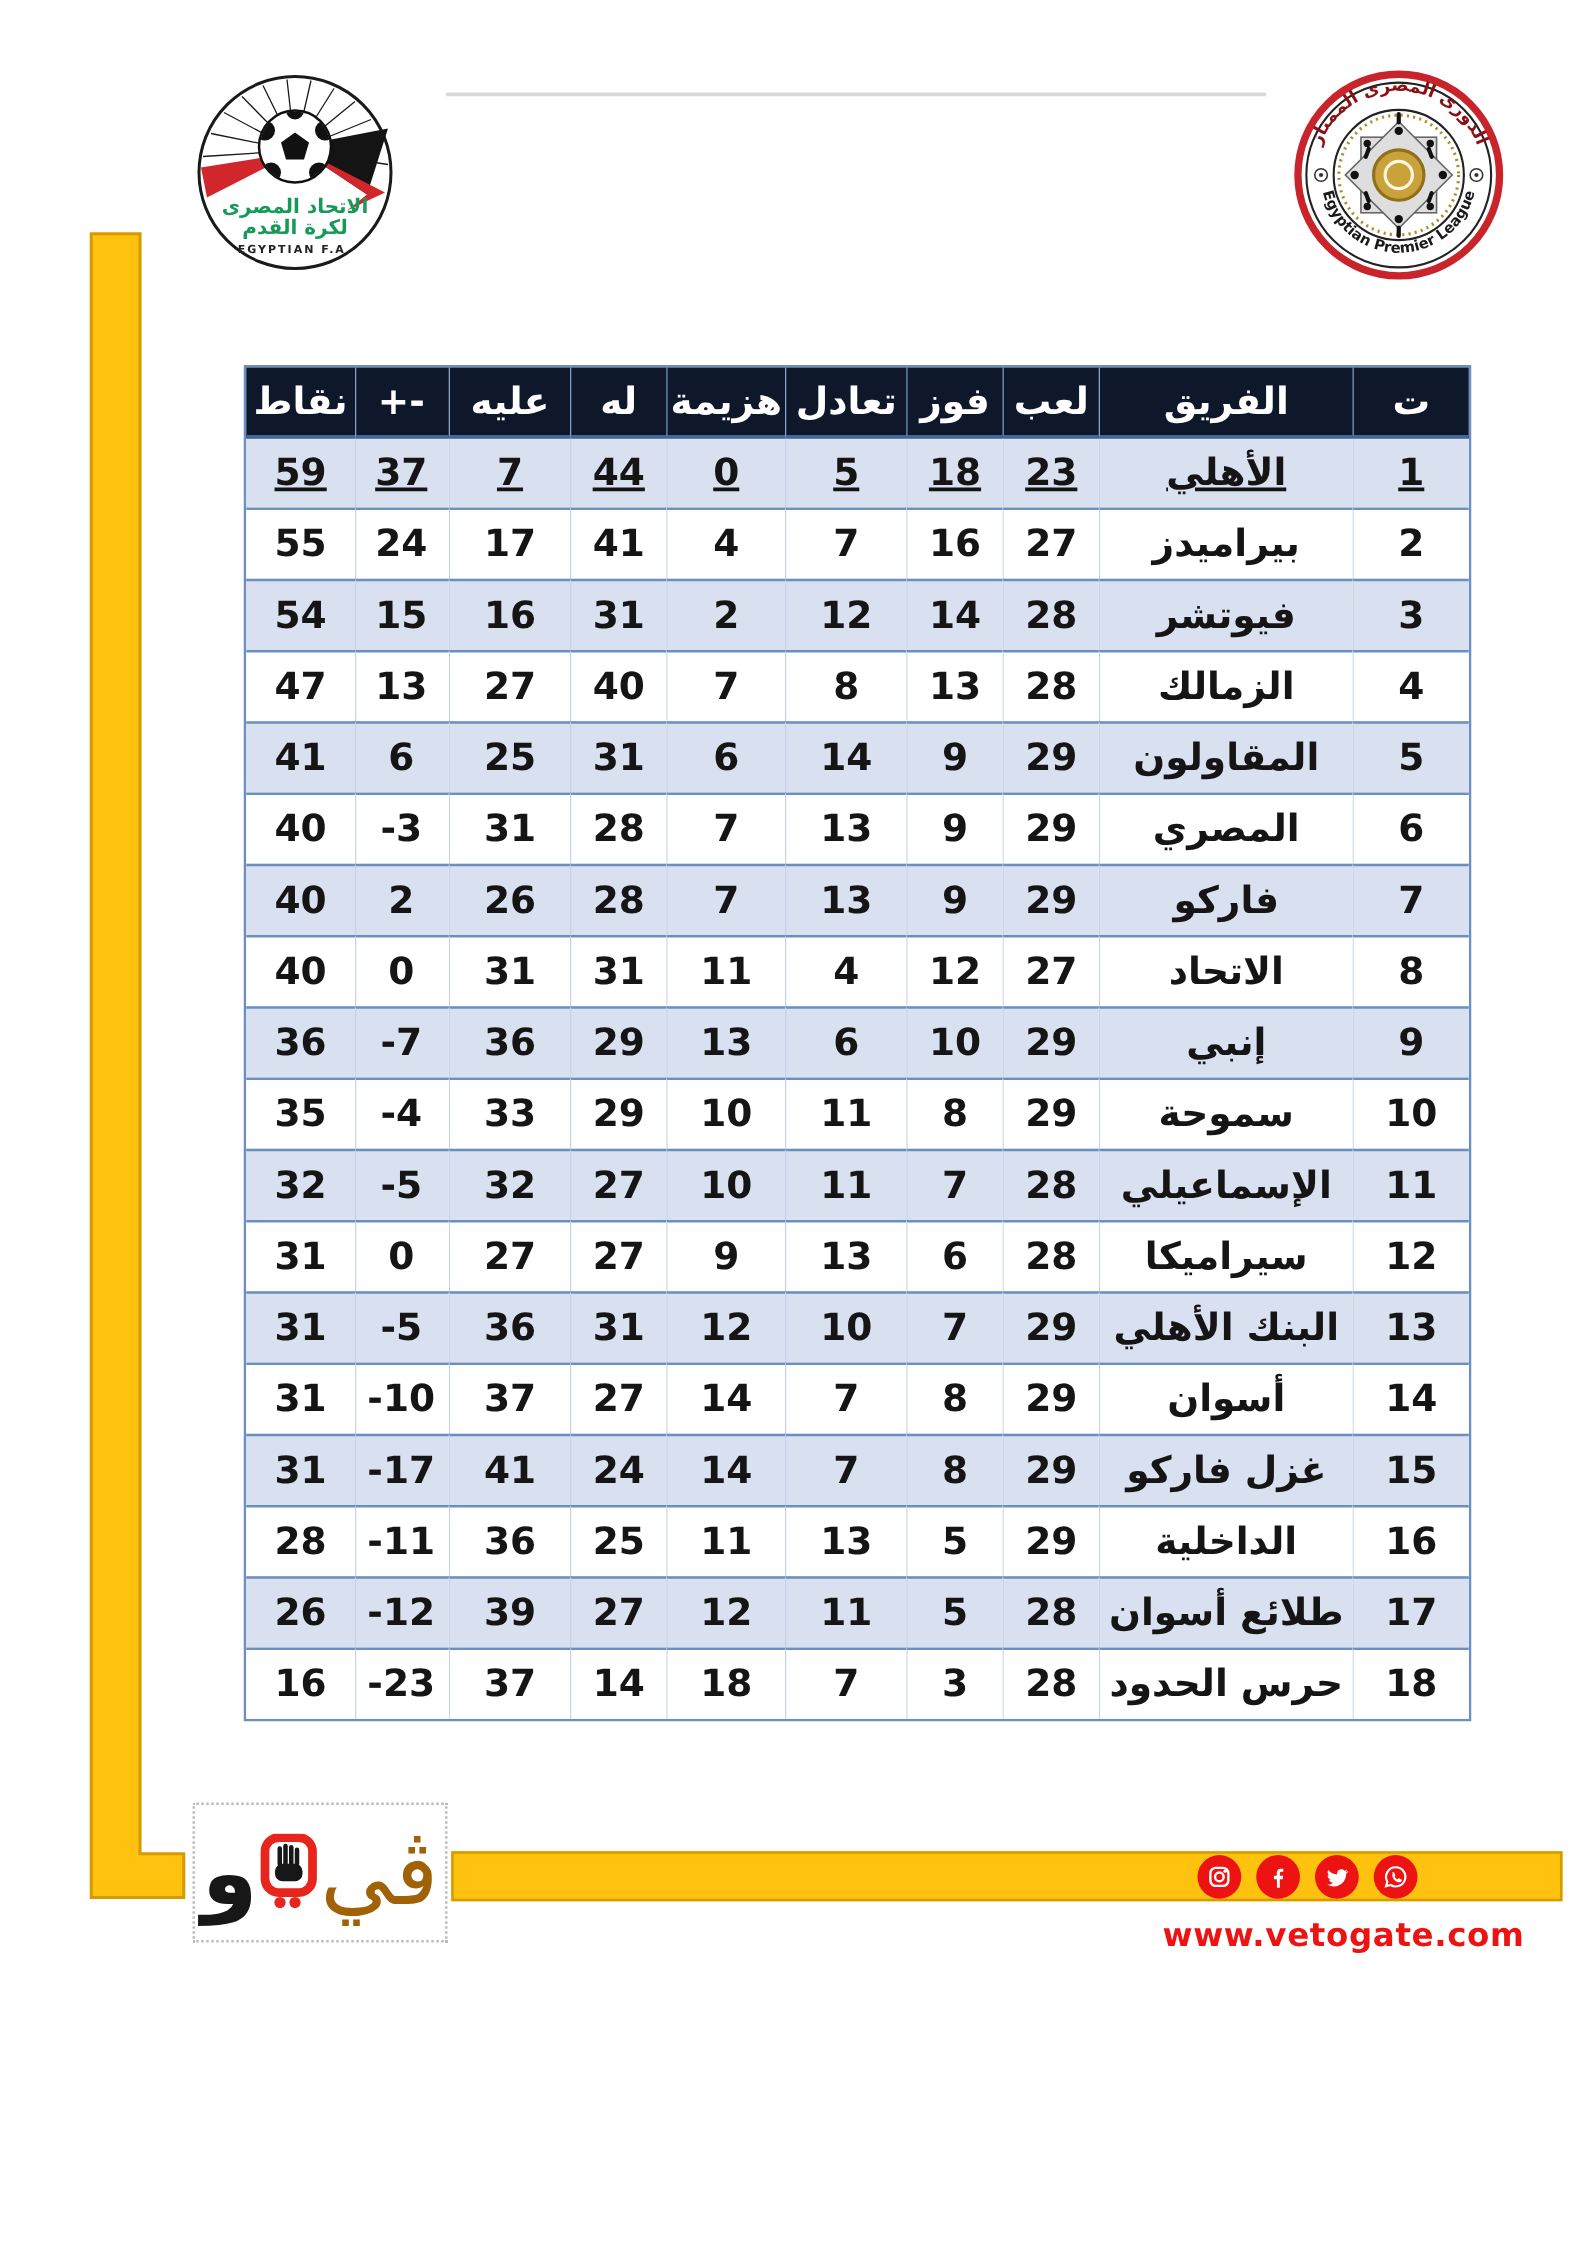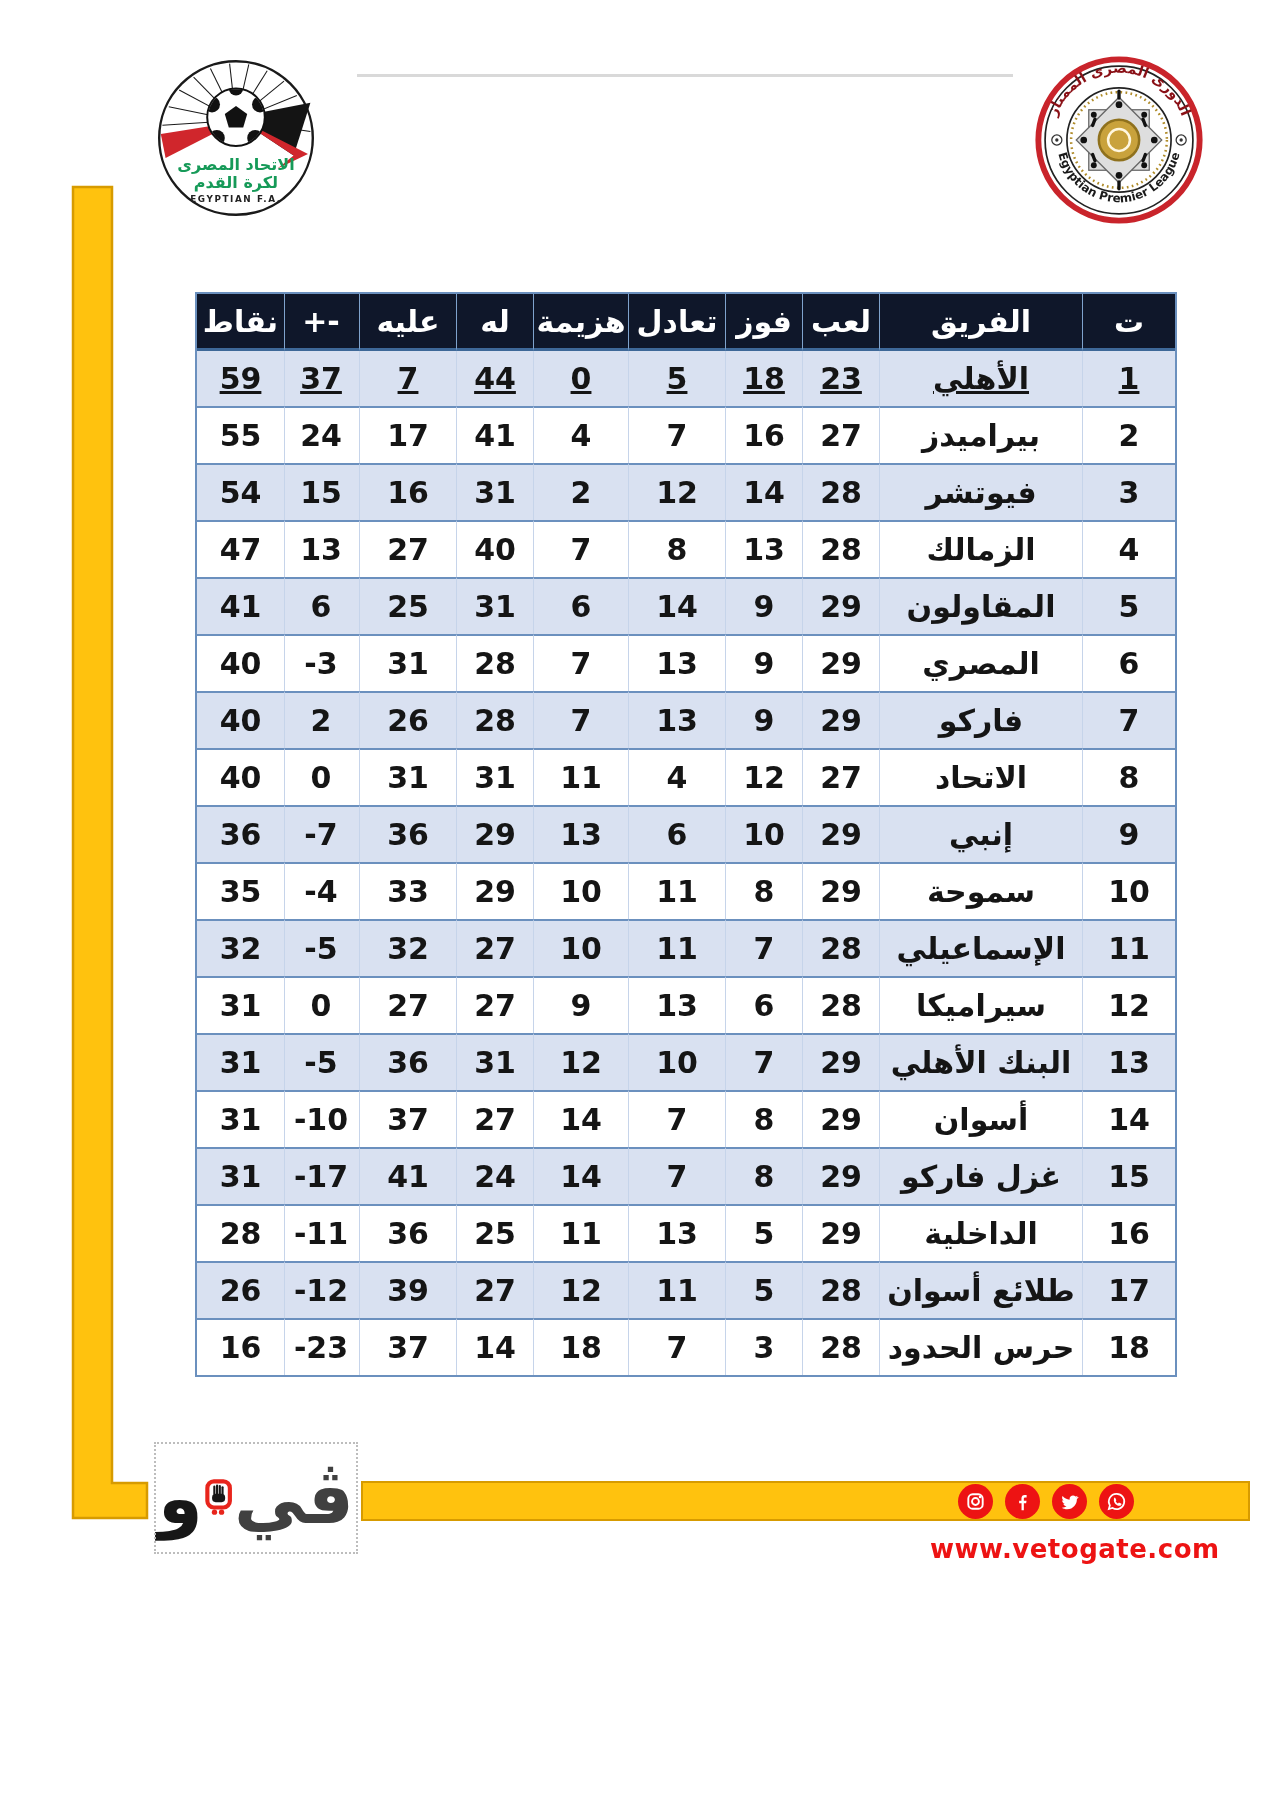--- a/index.html
+++ b/index.html
@@ -387,21 +387,21 @@
             <td class="num">14</td>
             <td class="num">37</td>
             <td class="num ltr">-23</td>
             <td class="num">16</td>
           </tr>
         </tbody>
     </table>
   </div>
 
   <div class="veto-logo">
-    <span class="vpart vpart-right" style="font-size:72px;font-weight:bold;color:#404040;">ڤي</span>
+    <span class="vpart vpart-right" style="font-size:72px;font-weight:normal;color:#a16207;">ڤي</span>
     <svg class="veto-hand" width="46" height="62" viewBox="0 0 46 62">
       <rect x="4" y="3" width="38" height="44" rx="11" fill="#ffffff" stroke="#E8251C" stroke-width="7"></rect>
       <g fill="#171717">
         <rect x="14" y="10" width="3.6" height="16" rx="1.8"></rect>
         <rect x="18.6" y="8" width="3.6" height="18" rx="1.8"></rect>
         <rect x="23.2" y="9" width="3.6" height="17" rx="1.8"></rect>
         <rect x="27.8" y="11" width="3.6" height="15" rx="1.8"></rect>
         <rect x="12" y="24" width="22" height="14" rx="6"></rect>
       </g>
       <circle cx="16" cy="55" r="4.5" fill="#E8251C"></circle>

